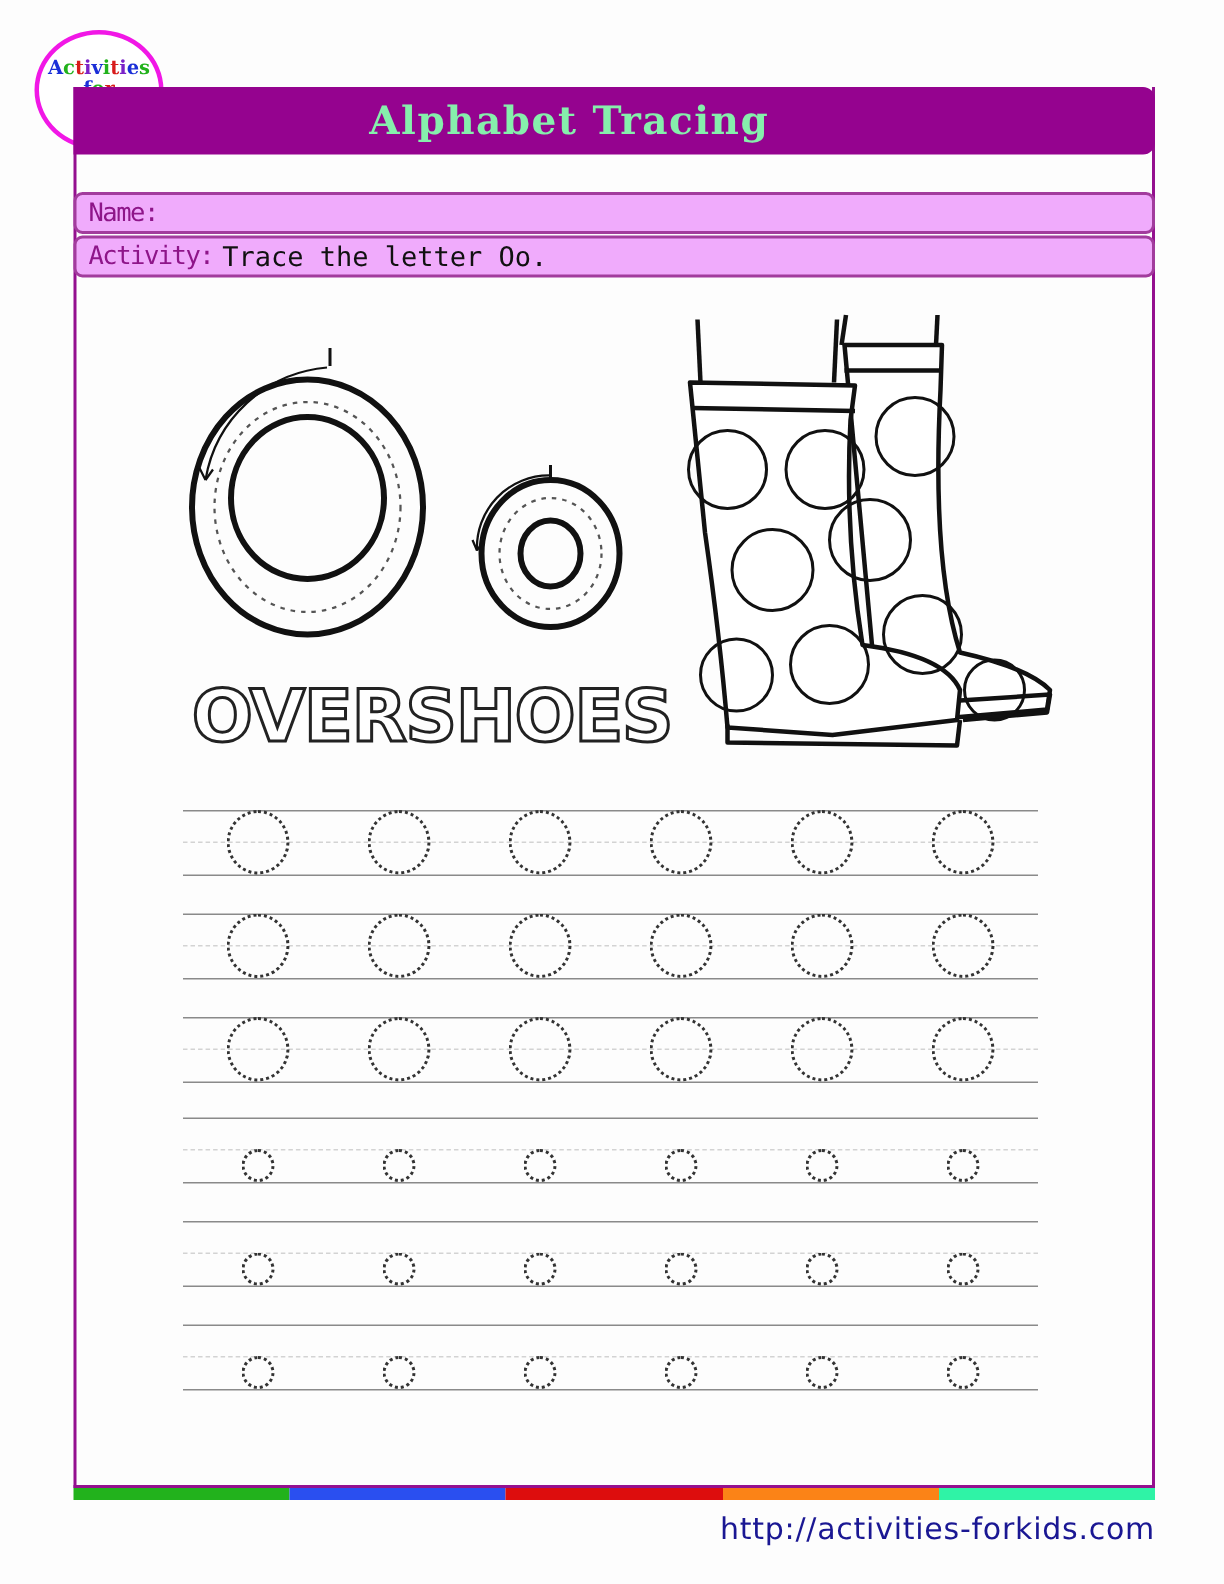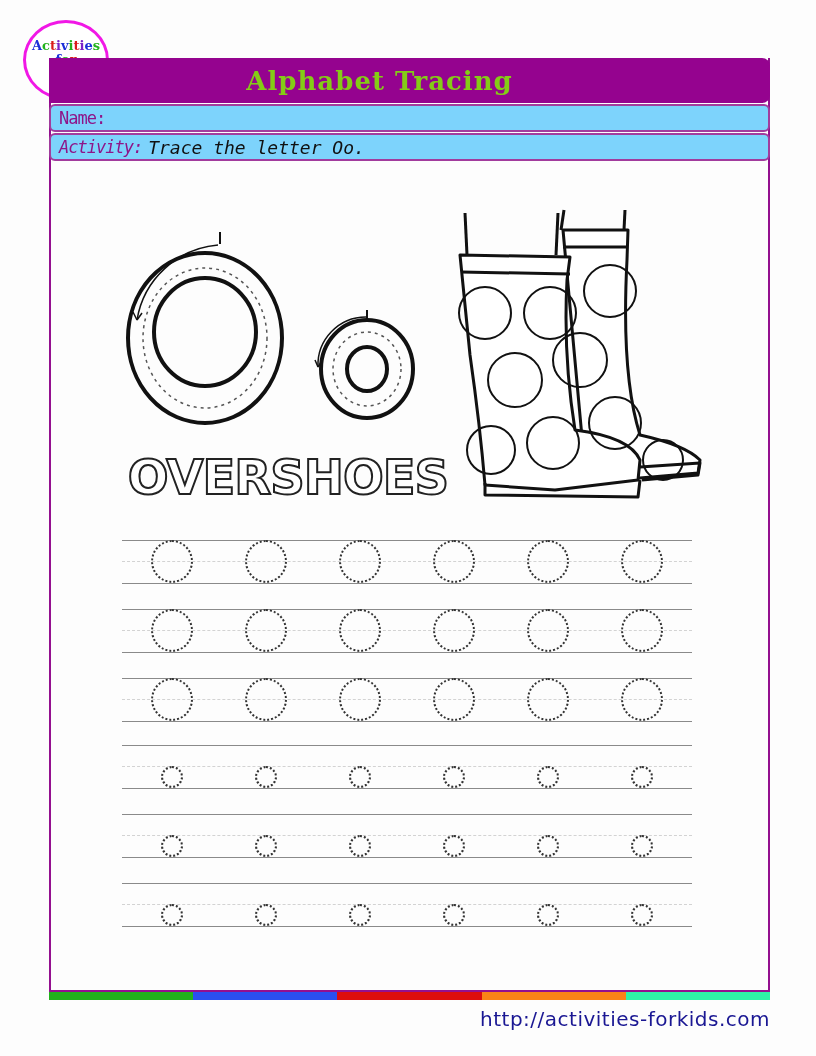--- a/index.html
+++ b/index.html
@@ -9,33 +9,33 @@
     .frame {
       position: absolute; left: 49px; top: 58px; width: 721px; height: 934px;
       border: 2px solid #94108f; border-top: none;
     }
     .title-bar {
       position: absolute; left: 49px; top: 58px; width: 721px; height: 45px;
       background: #95038f; border-radius: 0 8px 8px 0;
       display: flex; align-items: center; justify-content: center;
     }
     .title-bar span {
-      color: #84cc16; font-family: "DejaVu Serif", serif; font-weight: bold;
+      color: #86efac; font-family: "DejaVu Serif", serif; font-weight: bold;
       font-size: 26px; letter-spacing: 1px; margin-left: -60px;
     }
     .info-row {
       position: absolute; left: 49px; width: 721px; height: 28px;
-      border: 2px solid #a23c9d; border-radius: 6px; background: #7dd3fc;
+      border: 2px solid #a23c9d; border-radius: 6px; background: #f0abfc;
       display: flex; align-items: center; padding-left: 8px;
-      font-family: "DejaVu Sans Mono", monospace; font-size: 17px;
+      font-family: "DejaVu Sans Mono", monospace; font-size: 17px; margin-top: 24px;
     }
     .info-row .lbl { color: #8e1589; letter-spacing: -1px; }
     .info-row .val { color: #111; margin-left: 6px; font-size: 18px; }
     .row-name { top: 104px; }
-    .row-activity { top: 133px; font-style: italic; }
+    .row-activity { top: 133px; }
 
     .logo {
       position: absolute; left: 23px; top: 20px; width: 86px; height: 80px;
       border: 3px solid #f117e6; border-radius: 50%; background: #fff;
       display: flex; flex-direction: column; align-items: center; justify-content: center;
       font-family: "DejaVu Serif", serif; font-weight: bold; font-size: 13px; line-height: 14px;
       text-align: center;
     }
 
     .illus { position: absolute; }

